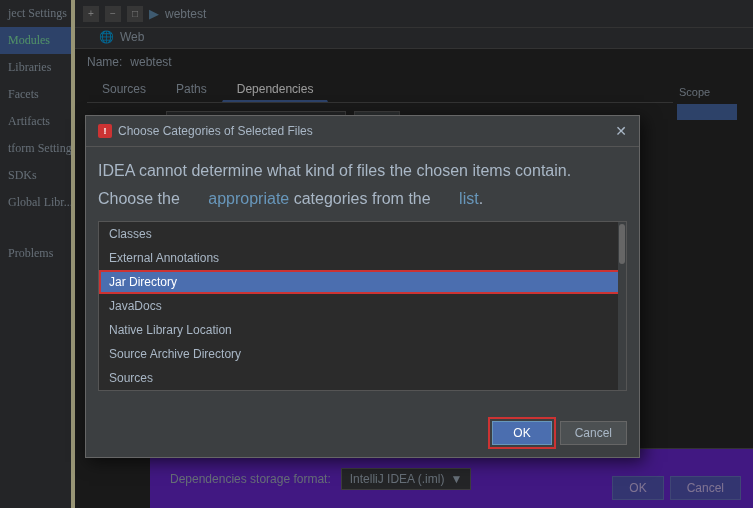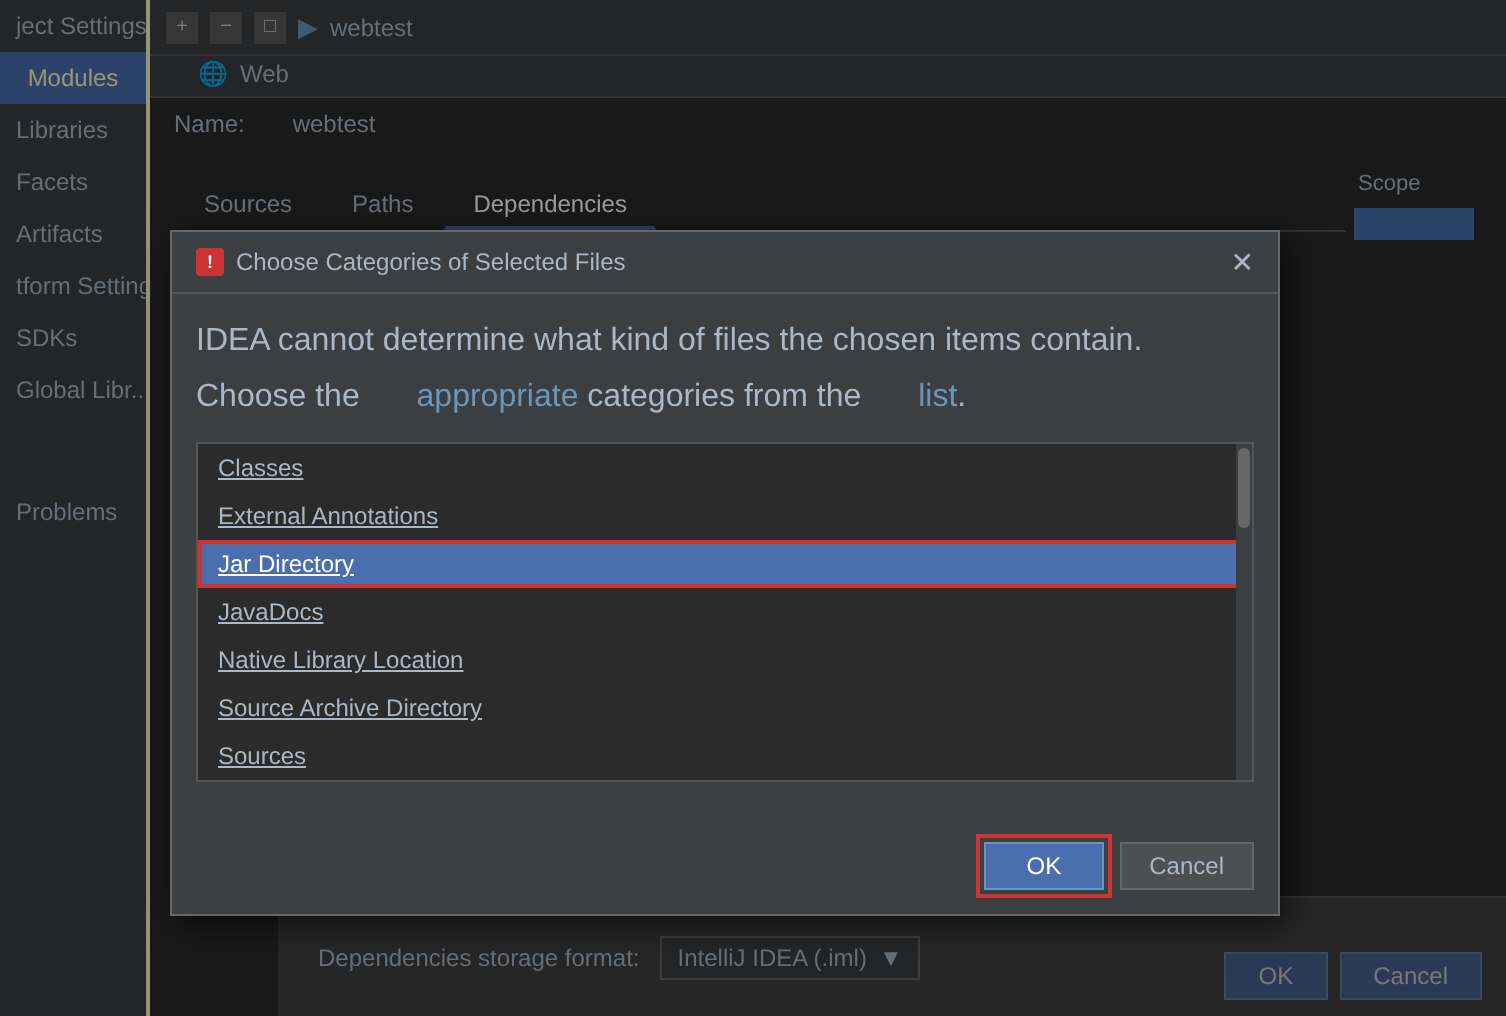--- a/index.html
+++ b/index.html
@@ -15,36 +15,36 @@
     }
 
     
     .sidebar {
       position: absolute;
       left: 0;
       top: 0;
       width: 75px;
       height: 508px;
       background: #3c3f41;
-      border-right: 2px solid #fef9c3;
+      border-right: 4px solid #fef9c3;
+      font-family: Liberation Serif, serif;
     }
 
     .sidebar-item {
       padding: 6px 8px;
       cursor: pointer;
       font-size: 12px;
       color: #a9b7c6;
       white-space: nowrap;
       overflow: hidden;
     }
 
     .sidebar-item.active {
       background: #4b6eaf;
-      color: #fef9c3;
-      text-align: center;
+      color: #86efac;
     }
 
     
     .main {
       position: absolute;
       left: 75px;
       top: 0;
       right: 0;
       height: 508px;
       background: #2b2b2b;
@@ -74,22 +74,22 @@
     }
 
     
     .header-area {
       padding: 6px 12px 0 12px;
     }
 
     .name-row {
       display: flex;
       align-items: flex-start;
-      gap: 24px;
-      margin-bottom: 21px;
+      gap: 8px;
+      margin-bottom: 8px;
     }
 
     .name-label {
       color: #a9b7c6;
       font-size: 12px;
     }
 
     .name-value {
       color: #a9b7c6;
       font-size: 12px;
@@ -231,21 +231,20 @@
       border: 1px solid #555;
       margin: 10px 0;
       overflow: hidden;
     }
 
     .category-item {
       padding: 5px 10px;
       font-size: 12px;
       color: #a9b7c6;
       cursor: pointer;
-      text-decoration: underline;
     }
 
     .category-item.selected {
       background: #4b6eaf;
       color: #fff;
     }
 
     .category-item.selected-highlight {
       outline: 2px solid #cc3333;
       outline-offset: -2px;
@@ -299,24 +298,24 @@
       width: 60px;
       height: 16px;
       background: #4b6eaf;
       margin-top: 4px;
     }
 
     
     .bottom-area {
       position: absolute;
       bottom: 0;
-      left: 64px;
+      left: 75px;
       right: 0;
       height: 60px;
-      background: #404040;
+      background: #6d28d9;
       border-top: 1px solid #555;
       display: flex;
       align-items: center;
       padding: 0 20px;
       gap: 10px;
     }
 
     .bottom-label {
       font-size: 12px;
       color: #a9b7c6;
@@ -391,21 +390,21 @@
   </div>
   <div class="sidebar-item">
     <span>tform Settings</span>
   </div>
   <div class="sidebar-item">
     <span>SDKs</span>
   </div>
   <div class="sidebar-item">
     <span>Global Libr...</span>
   </div>
-  <div class="sidebar-item" style="margin-top: 35px;">
+  <div class="sidebar-item" style="margin-top: 24px;">
     <span>Problems</span>
   </div>
 </div>
 
 <div class="main">
 
   <div class="top-bar">
     <span class="win-btn">+</span>
     <span class="win-btn">−</span>
     <span class="win-btn">□</span>

